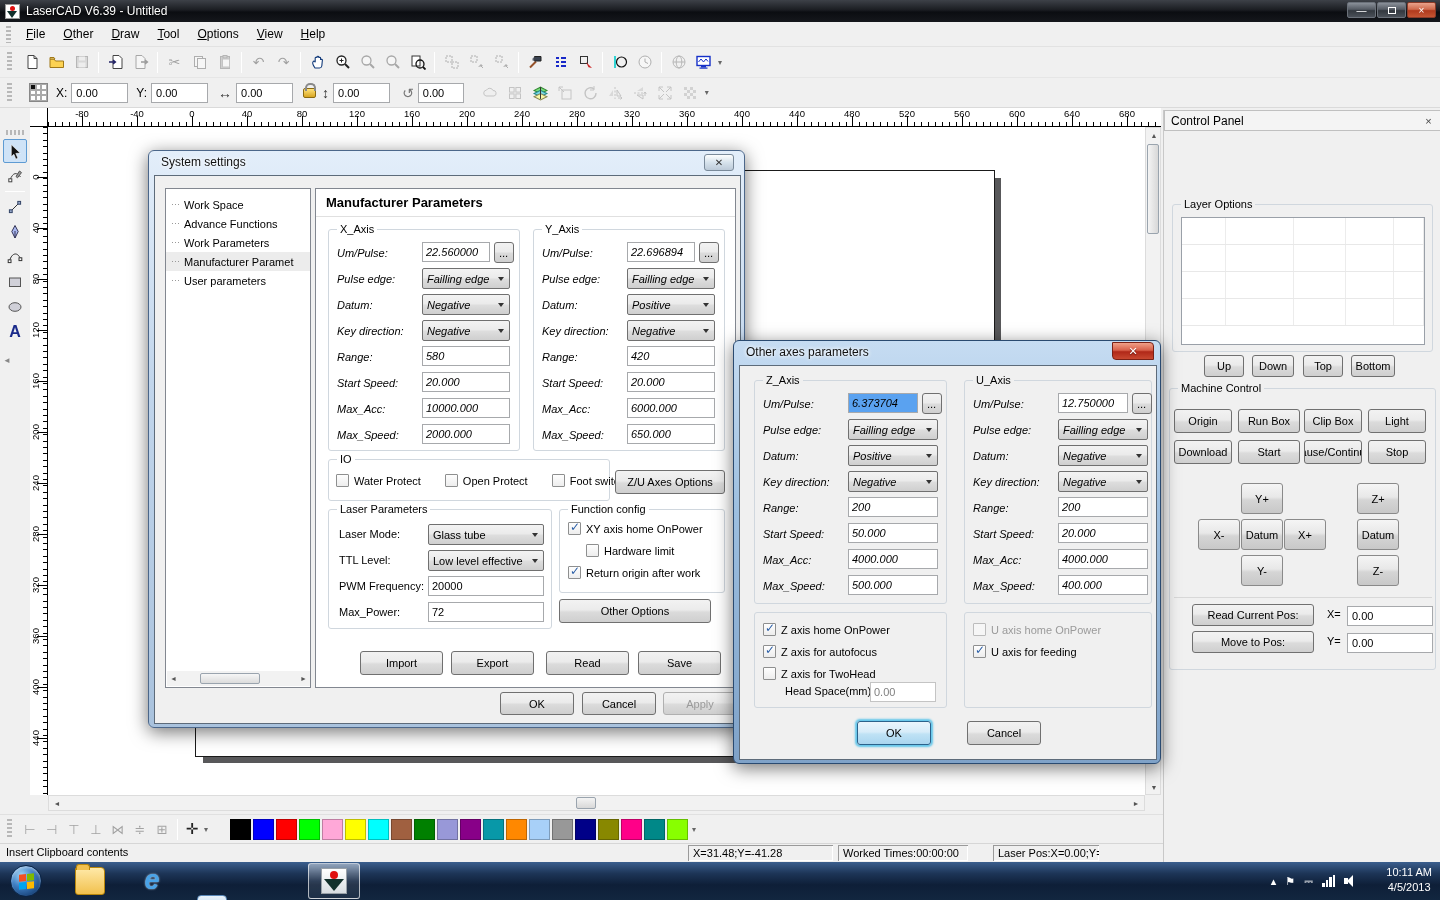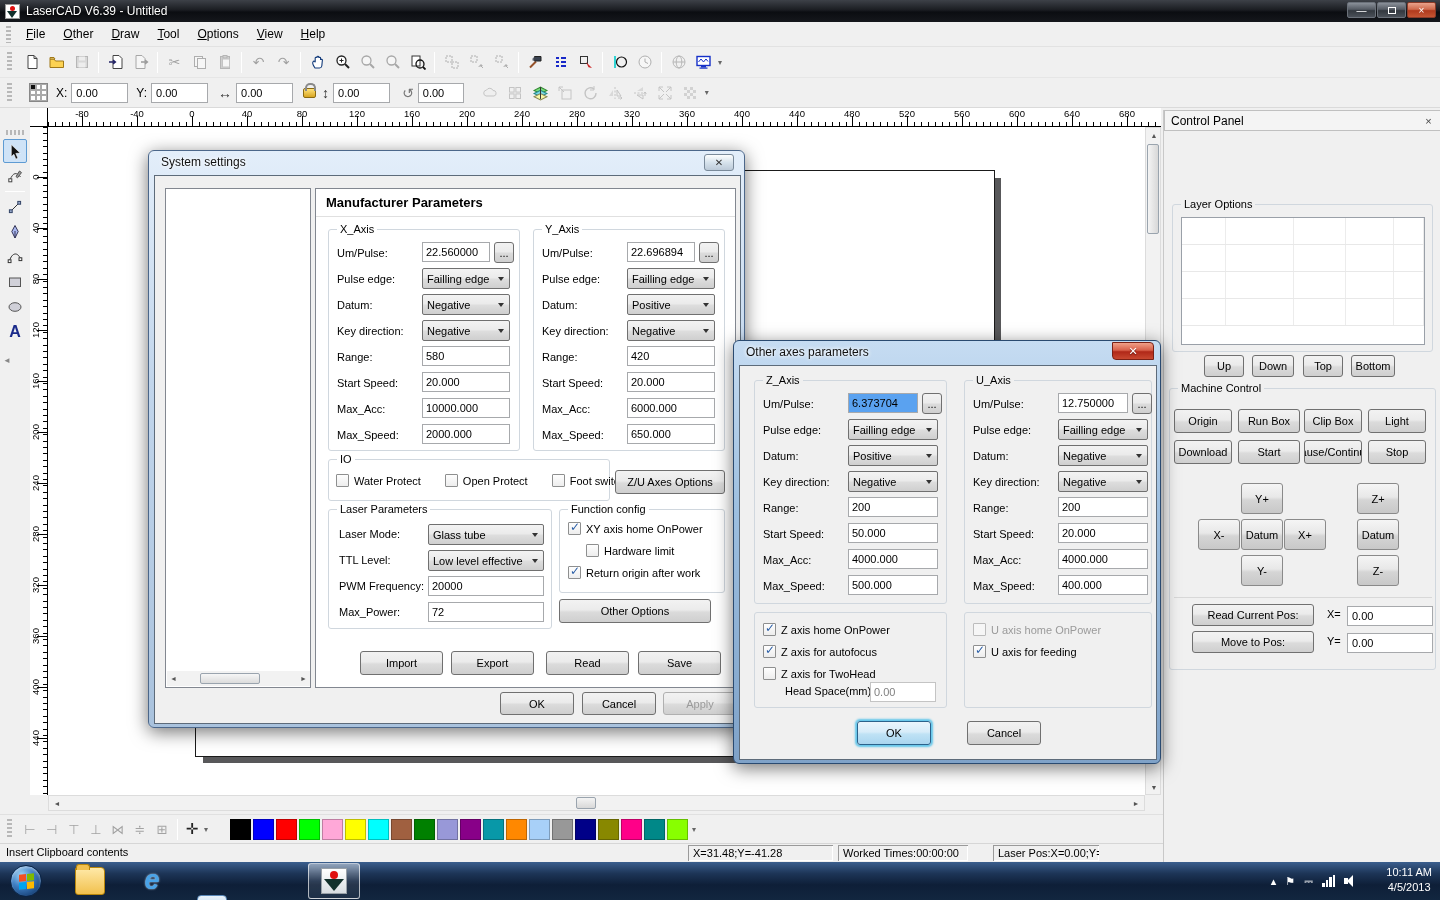--- a/index.html
+++ b/index.html
@@ -136,21 +136,21 @@
   .sys-close { position:absolute; width:30px; height:17px; border:1px solid #7a8a9a; border-radius:3px; background:linear-gradient(180deg,#fdfefe,#d6e2ec 50%,#bccad8); color:#333; font-size:10px; display:flex; align-items:center; justify-content:center; }
   .red-close { position:absolute; width:42px; height:18px; border:1px solid #7a2015; border-radius:0 4px 0 4px; background:linear-gradient(180deg,#f0a088 0%,#d8604a 45%,#b02818 55%,#c84830 100%); color:#fff; font-size:11px; font-weight:bold; display:flex; align-items:center; justify-content:center; text-shadow:0 1px 1px #601008; }
 
   .panel { position:absolute; background:#fff; border:1px solid #828790; }
   .tree-item { height:19px; display:flex; align-items:center; padding-left:18px; font-size:11px; position:relative; white-space:nowrap; }
   .tree-item::before { content:""; position:absolute; left:6px; top:9px; width:9px; height:1px; background-image:repeating-linear-gradient(90deg,#999 0 1px,transparent 1px 3px); }
   .tree-item.sel { background:#ececec; }
   .tree-scroll { position:absolute; left:1px; bottom:1px; height:15px; background:#f2f2f2; display:flex; align-items:center; }
   .mp-header { position:absolute; left:10px; top:6px; font-size:13px; font-weight:bold; }
 
-  .param-row { display:flex; align-items:center; height:26px; position:relative; }
+  .param-row { display:flex; align-items:center; height:26px; position:relative;font-style:italic; }
   .param-row .lab { font-size:11px; white-space:nowrap; }
   .field { background:#fff; border:1px solid #a7a9ac; height:20px; display:flex; align-items:center; padding:0 3px; font-size:11px; position:absolute; }
   .field.selblue { background:#5aa2f0; color:#000; }
   .combo { position:absolute; height:21px; border:1px solid #707070; border-radius:2px; background:linear-gradient(180deg,#f3f3f3 0%,#ebebeb 45%,#ddd 55%,#cfcfcf 100%); display:flex; align-items:center; font-size:11px; }
   .combo .cv { flex:1; padding-left:4px; white-space:nowrap; overflow:hidden; }
   .combo .arr { width:0; height:0; border:3.5px solid transparent; border-top:4.5px solid #333; margin:4px 5px 0 2px; }
   .dots-btn { position:absolute; width:20px; height:21px; }
   .cbrow { display:flex; align-items:center; gap:5px; position:absolute; }
   .cb { width:13px; height:13px; background:linear-gradient(180deg,#fefefe,#ededed); border:1px solid #8e8f8f; border-radius:1px; position:relative; flex:none; }
   .cb.on::after { content:"✓"; position:absolute; left:1px; top:-3px; font-size:12px; font-weight:bold; color:#2b5fa7; }
@@ -991,20 +991,27 @@
     <div class="fieldbox" style="left:177px;top:244px;width:86px;height:20px;">0.00</div>
   <div class="btn" style="left: 4px; top: 20px; width: 58px; height: 24px;">Origin</div><div class="btn" style="left: 68px; top: 20px; width: 62px; height: 24px;">Run Box</div><div class="btn" style="left: 134px; top: 20px; width: 58px; height: 24px;">Clip Box</div><div class="btn" style="left: 198px; top: 20px; width: 58px; height: 24px;">Light</div><div class="btn" style="left: 4px; top: 51px; width: 58px; height: 24px;">Download</div><div class="btn" style="left: 68px; top: 51px; width: 62px; height: 24px;">Start</div><div class="btn" style="left: 134px; top: 51px; width: 58px; height: 24px;">ause/Continu</div><div class="btn" style="left: 198px; top: 51px; width: 58px; height: 24px;">Stop</div></div>
 <div class="btn" style="left: 40px; top: 245px; width: 40px; height: 22px; position: absolute;">Up</div><div class="btn" style="left: 88px; top: 245px; width: 42px; height: 22px; position: absolute;">Down</div><div class="btn" style="left: 139px; top: 245px; width: 40px; height: 22px; position: absolute;">Top</div><div class="btn" style="left: 187px; top: 245px; width: 44px; height: 22px; position: absolute;">Bottom</div></div>
 
 <div class="dlg dlg-frame-sys" style="left:148px;top:150px;width:597px;height:578px;">
   <div class="dlg-title">System settings</div>
   <div class="sys-close" style="right:10px;top:3px;">✕</div>
   <div class="dlg-client" style="left:5px;top:24px;width:587px;height:549px;">
 
     <div class="panel" style="left:10px;top:12px;width:146px;height:500px;">
+      <div id="sys-tree" style="padding-top:6px;">
+          <div class="tree-item">Work Space</div>
+          <div class="tree-item">Advance Functions</div>
+          <div class="tree-item">Work Parameters</div>
+          <div class="tree-item sel">Manufacturer Paramet</div>
+          <div class="tree-item">User parameters</div>
+        </div>
       <div class="tree-scroll" style="width:143px;">
         <span class="sc-btn" style="width:13px;height:13px;">◄</span>
         <div style="width:60px;height:11px;margin-left:20px;background:linear-gradient(180deg,#f6f6f6,#dcdcdc);border:1px solid #9aa4ae;border-radius:2px;"></div>
         <span class="sc-btn" style="width:13px;height:13px;position:absolute;right:0;">►</span>
       </div>
     </div>
 
     <div class="panel" style="left:160px;top:12px;width:421px;height:500px;">
       <div class="mp-header">Manufacturer Parameters</div>
       <div style="position:absolute;left:0;top:27px;width:100%;height:1px;background:#e0e0e0;"></div>

